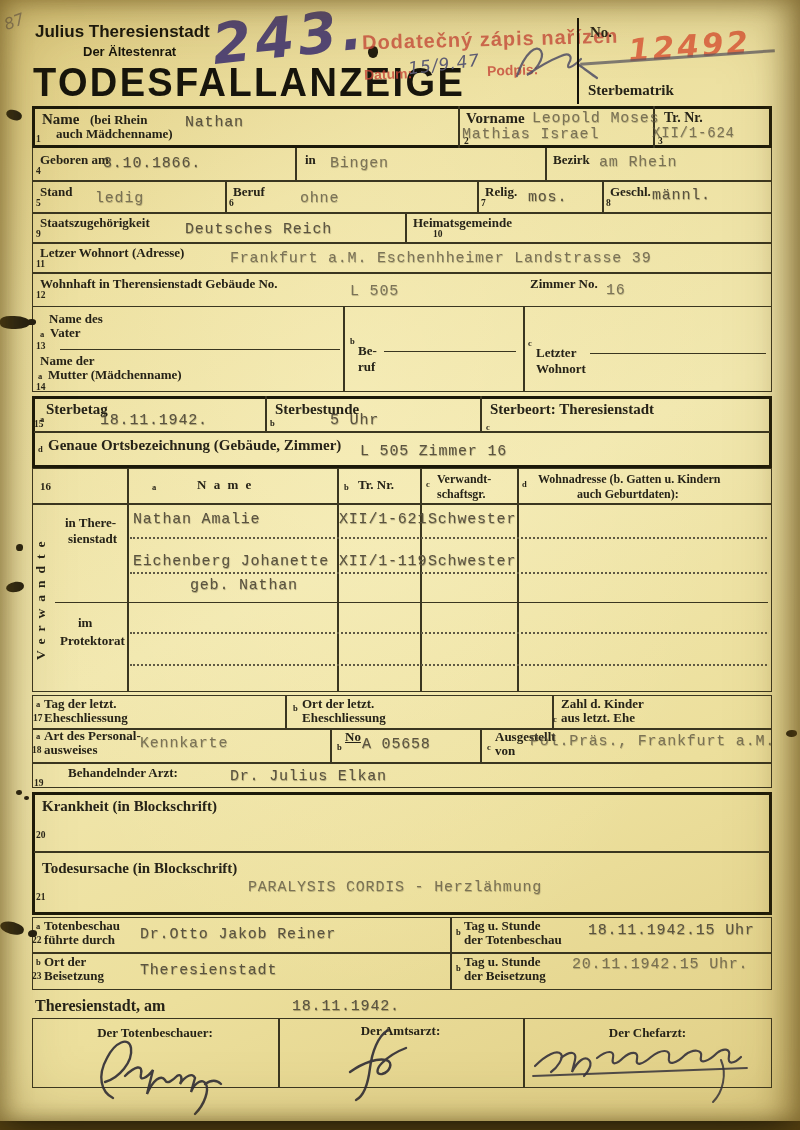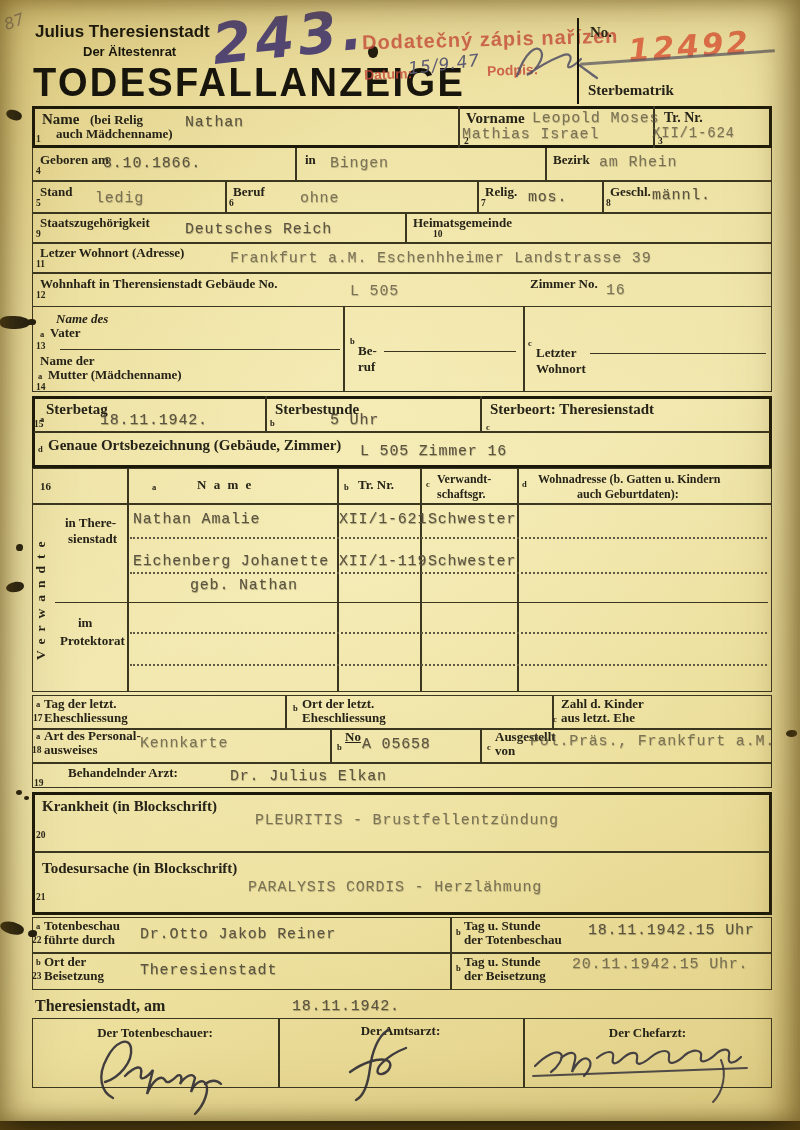--- a/index.html
+++ b/index.html
@@ -72,21 +72,21 @@
   <div class="ln" style="left:577px;top:18px;width:2.4px;height:86px;background:#14120a;"></div>
   <div class="lbl lbl15" style="left:590px;top:24px;">No.</div>
   <div class="hw-red" style="left:628px;top:28px;">12492</div>
   <div class="strike" style="left:580px;top:56px;width:195px;"></div>
   <div class="lbl lbl15" style="left:588px;top:82px;">Sterbematrik</div>
 
   <div class="tbox" style="left:32px;top:106px;width:740px;height:42px;"></div>
   <div class="ln" style="left:458px;top:106px;width:1.8px;height:42px;"></div>
   <div class="ln" style="left:653px;top:106px;width:1.8px;height:42px;"></div>
   <span class="lbl lbl15" style="left:42px;top:111px;">Name</span>
-  <span class="lbl" style="left:90px;top:113px;font-weight:bold;">(bei Relig</span>
+  <span class="lbl" style="left:90px;top:113px;font-weight:bold;">(bei Rhein</span>
   <span class="lbl" style="left:48px;top:127px;margin-left:8px;">auch Mädchenname)</span>
   <span class="sub" style="left:36px;top:134px;">1</span>
   <span class="typed" style="left:185px;top:114px;">Nathan</span>
   <span class="lbl lbl15" style="left:466px;top:110px;">Vorname</span>
   <span class="typed faded" style="left:532px;top:110px;">Leopold Moses</span>
   <span class="typed faded" style="left:462px;top:126px;">Mathias Israel</span>
   <span class="sub" style="left:464px;top:136px;">2</span>
   <span class="lbl" style="left:664px;top:110px;font-size:14px;">Tr. Nr.</span>
   <span class="typed faded" style="left:652px;top:125px;font-size:14px;">XII/1-624</span>
   <span class="sub" style="left:658px;top:136px;">3</span>
@@ -136,21 +136,21 @@
 
   <span class="lbl" style="left:40px;top:277px;">Wohnhaft in Therensienstadt Gebäude No.</span>
   <span class="sub" style="left:36px;top:290px;">12</span>
   <span class="typed faded" style="left:350px;top:283px;">L 505</span>
   <span class="lbl" style="left:530px;top:277px;">Zimmer No.</span>
   <span class="typed faded" style="left:606px;top:282px;">16</span>
 
   <div class="box" style="left:32px;top:307px;width:740px;height:85px;border-top:none;"></div>
   <div class="ln" style="left:343px;top:307px;width:1.6px;height:85px;"></div>
   <div class="ln" style="left:523px;top:307px;width:1.6px;height:85px;"></div>
-  <span class="lbl" style="left:56px;top:312px;font-style:italic;">Name des</span>
+  <span class="lbl" style="left:49px;top:312px;">Name des</span>
   <span class="tiny" style="left:40px;top:329px;">a</span>
   <span class="lbl" style="left:50px;top:326px;">Vater</span>
   <span class="sub" style="left:36px;top:341px;">13</span>
   <div class="ln" style="left:60px;top:349px;width:280px;height:1.4px;"></div>
   <span class="lbl" style="left:40px;top:354px;">Name der</span>
   <span class="tiny" style="left:38px;top:371px;">a</span>
   <span class="lbl" style="left:48px;top:368px;">Mutter (Mädchenname)</span>
   <span class="sub" style="left:36px;top:382px;">14</span>
   <span class="tiny" style="left:350px;top:336px;">b</span>
   <span class="lbl" style="left:358px;top:344px;">Be-</span>
@@ -247,21 +247,20 @@
   <span class="typed faded" style="left:530px;top:733px;">Pol.Präs., Frankfurt a.M.</span>
 
   <span class="lbl" style="left:44px;top:766px;margin-left:24px;">Behandelnder Arzt:</span>
   <span class="sub" style="left:34px;top:778px;">19</span>
   <span class="typed" style="left:230px;top:768px;">Dr. Julius Elkan</span>
 
   <div class="tbox" style="left:32px;top:792px;width:740px;height:123px;"></div>
   <div class="ln" style="left:34px;top:851px;width:736px;height:1.6px;"></div>
   <span class="lbl lbl15" style="left:42px;top:798px;">Krankheit (in Blockschrift)</span>
   <span class="sub" style="left:36px;top:830px;">20</span>
-  <span class="typed faded" style="left:255px;top:812px;">PLEURITIS - Brustfellentzündung</span>
   <span class="lbl lbl15" style="left:42px;top:860px;">Todesursache (in Blockschrift)</span>
   <span class="sub" style="left:36px;top:892px;">21</span>
   <span class="typed faded" style="left:248px;top:879px;">PARALYSIS CORDIS - Herzlähmung</span>
 
   <div class="box" style="left:32px;top:917px;width:740px;height:73px;"></div>
   <div class="ln" style="left:32px;top:952px;width:740px;height:1.6px;"></div>
   <div class="ln" style="left:450px;top:917px;width:1.6px;height:73px;"></div>
   <span class="tiny" style="left:36px;top:921px;">a</span>
   <span class="lbl" style="left:44px;top:919px;">Totenbeschau</span>
   <span class="sub" style="left:32px;top:935px;">22</span>

